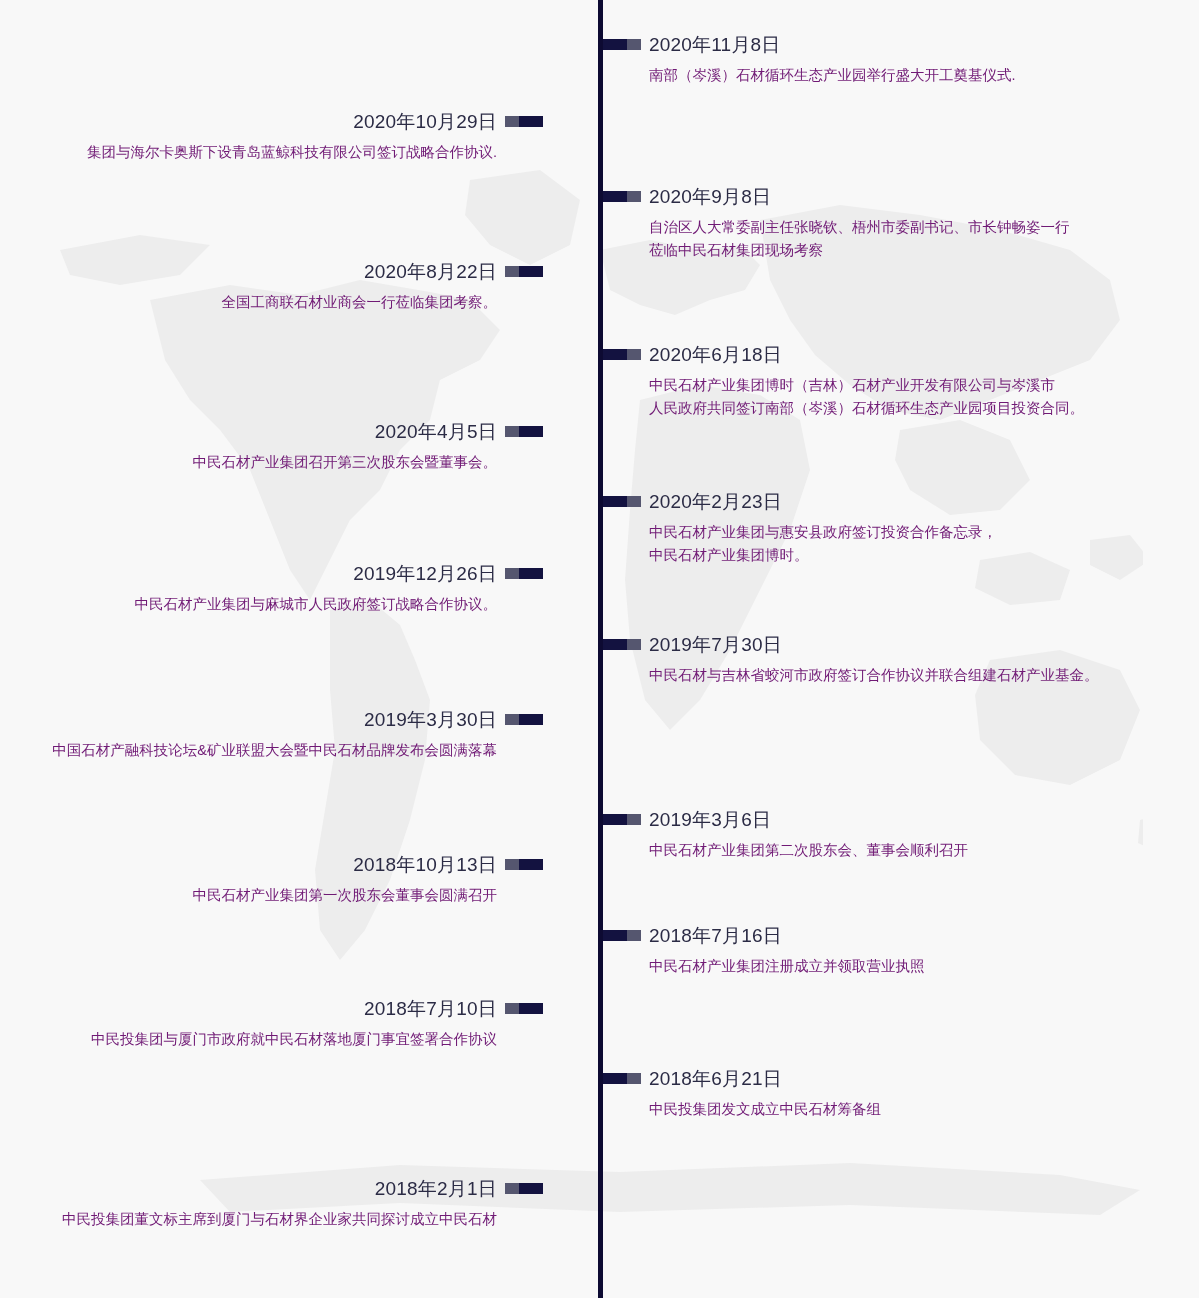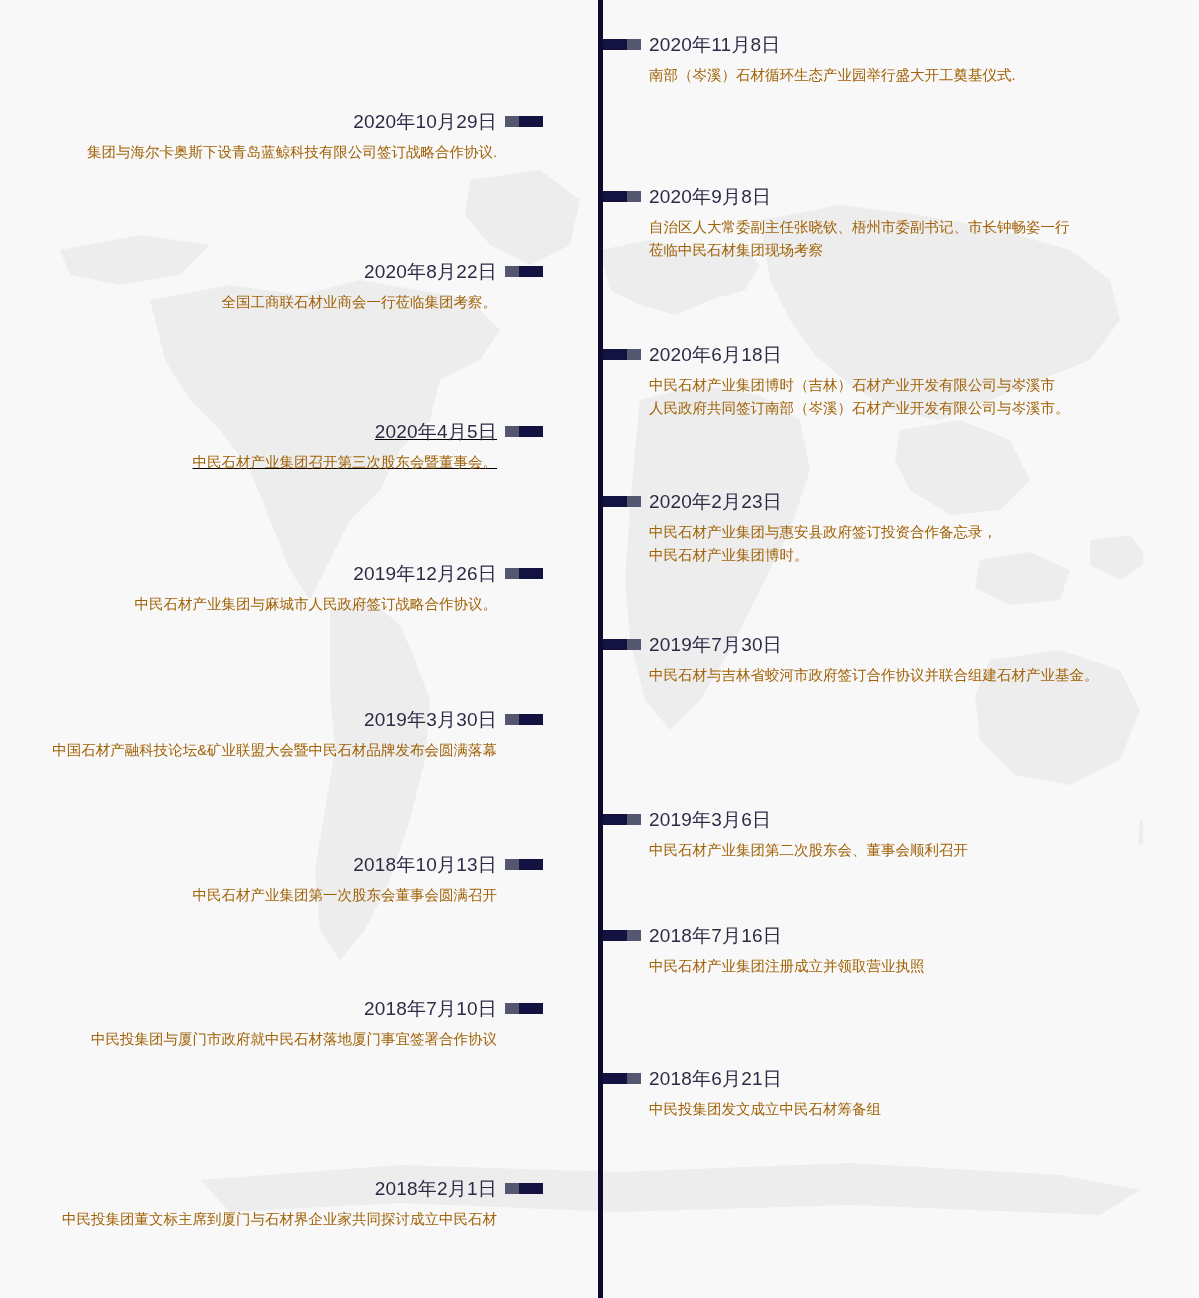--- a/index.html
+++ b/index.html
@@ -86,21 +86,21 @@
     color:#2b2b45;
     line-height:24px;
     letter-spacing:0.2px;
     white-space:nowrap;
     font-weight:400;
   }
 
   .entry-desc {
     margin-top:7px;
     font-size:14.5px;
-    color:#a16207;
+    color:#701a75;
     line-height:23px;
     white-space:nowrap;
   }
   .entry-desc .desc-line { display:block; }
 </style>
 </head>
 <body>
 
 <div id="timeline-canvas">
 
@@ -187,25 +187,25 @@
       </div>
       <div class="entry right" style="top: 343px;">
         <div class="marker">
           <div class="bar marker-order-bar" style="background: rgb(19, 18, 64);"></div>
           <div class="cap marker-order-cap" style="background: rgb(85, 86, 111);"></div>
         </div>
         <div class="entry-body">
           <div class="entry-date">2020年6月18日</div>
           <div class="entry-desc">
             <span class="desc-line">中民石材产业集团博时（吉林）石材产业开发有限公司与岑溪市</span>
-            <span class="desc-line">人民政府共同签订南部（岑溪）石材产业开发有限公司与岑溪市。</span>
-          </div>
-        </div>
-      </div>
-      <div class="entry left" style="top: 420px; text-decoration: underline;">
+            <span class="desc-line">人民政府共同签订南部（岑溪）石材循环生态产业园项目投资合同。</span>
+          </div>
+        </div>
+      </div>
+      <div class="entry left" style="top: 420px;">
         <div class="marker">
           <div class="bar marker-order-bar" style="background: rgb(19, 18, 64);"></div>
           <div class="cap marker-order-cap" style="background: rgb(85, 86, 111);"></div>
         </div>
         <div class="entry-body">
           <div class="entry-date">2020年4月5日</div>
           <div class="entry-desc">
             <span class="desc-line">中民石材产业集团召开第三次股东会暨董事会。</span>
           </div>
         </div>

